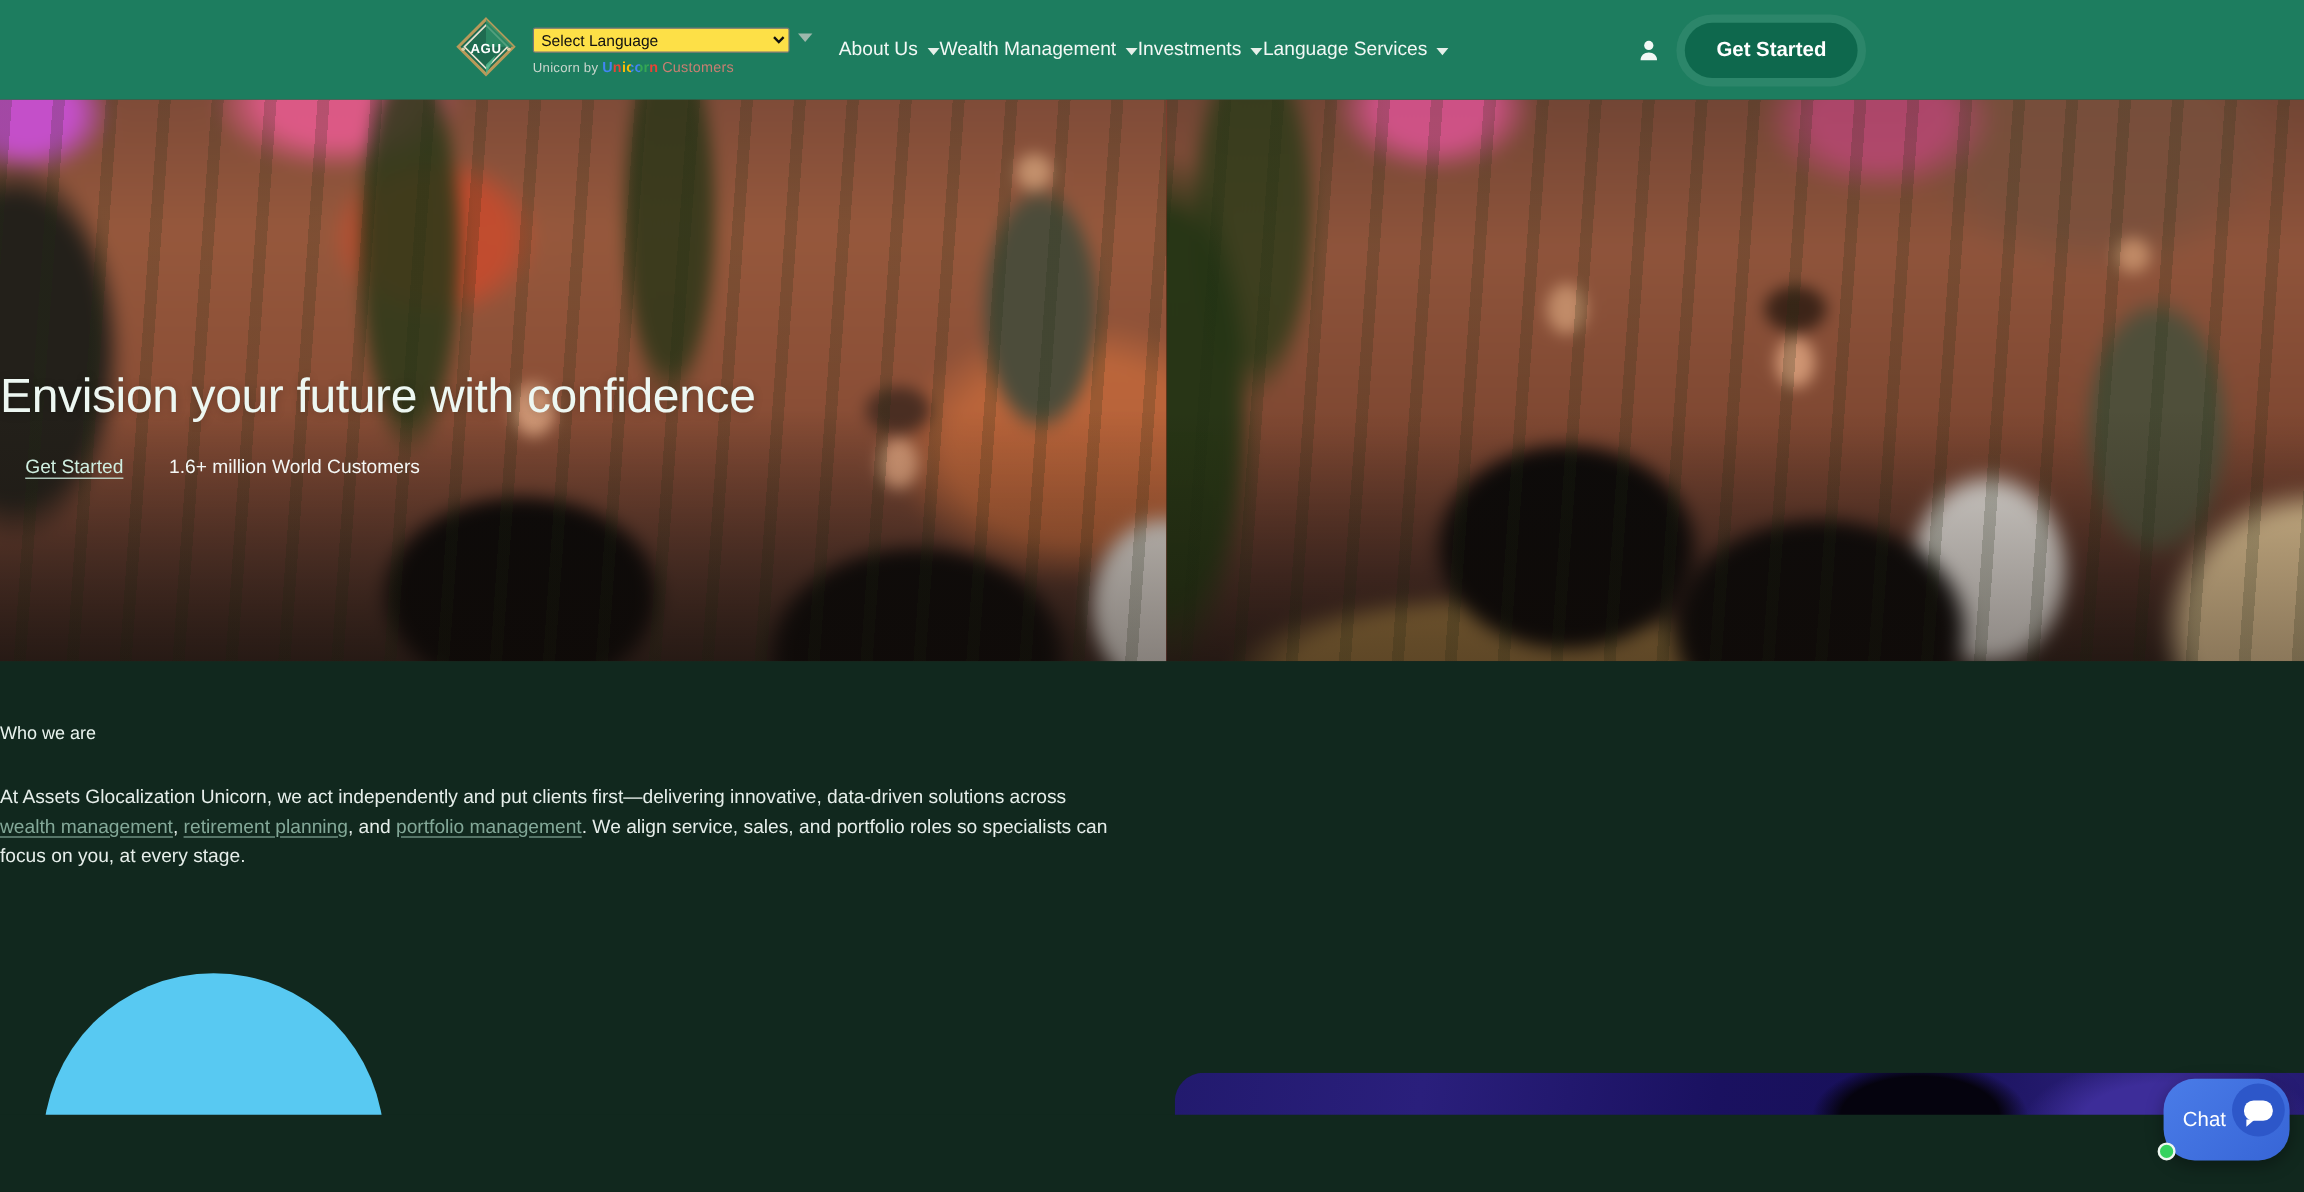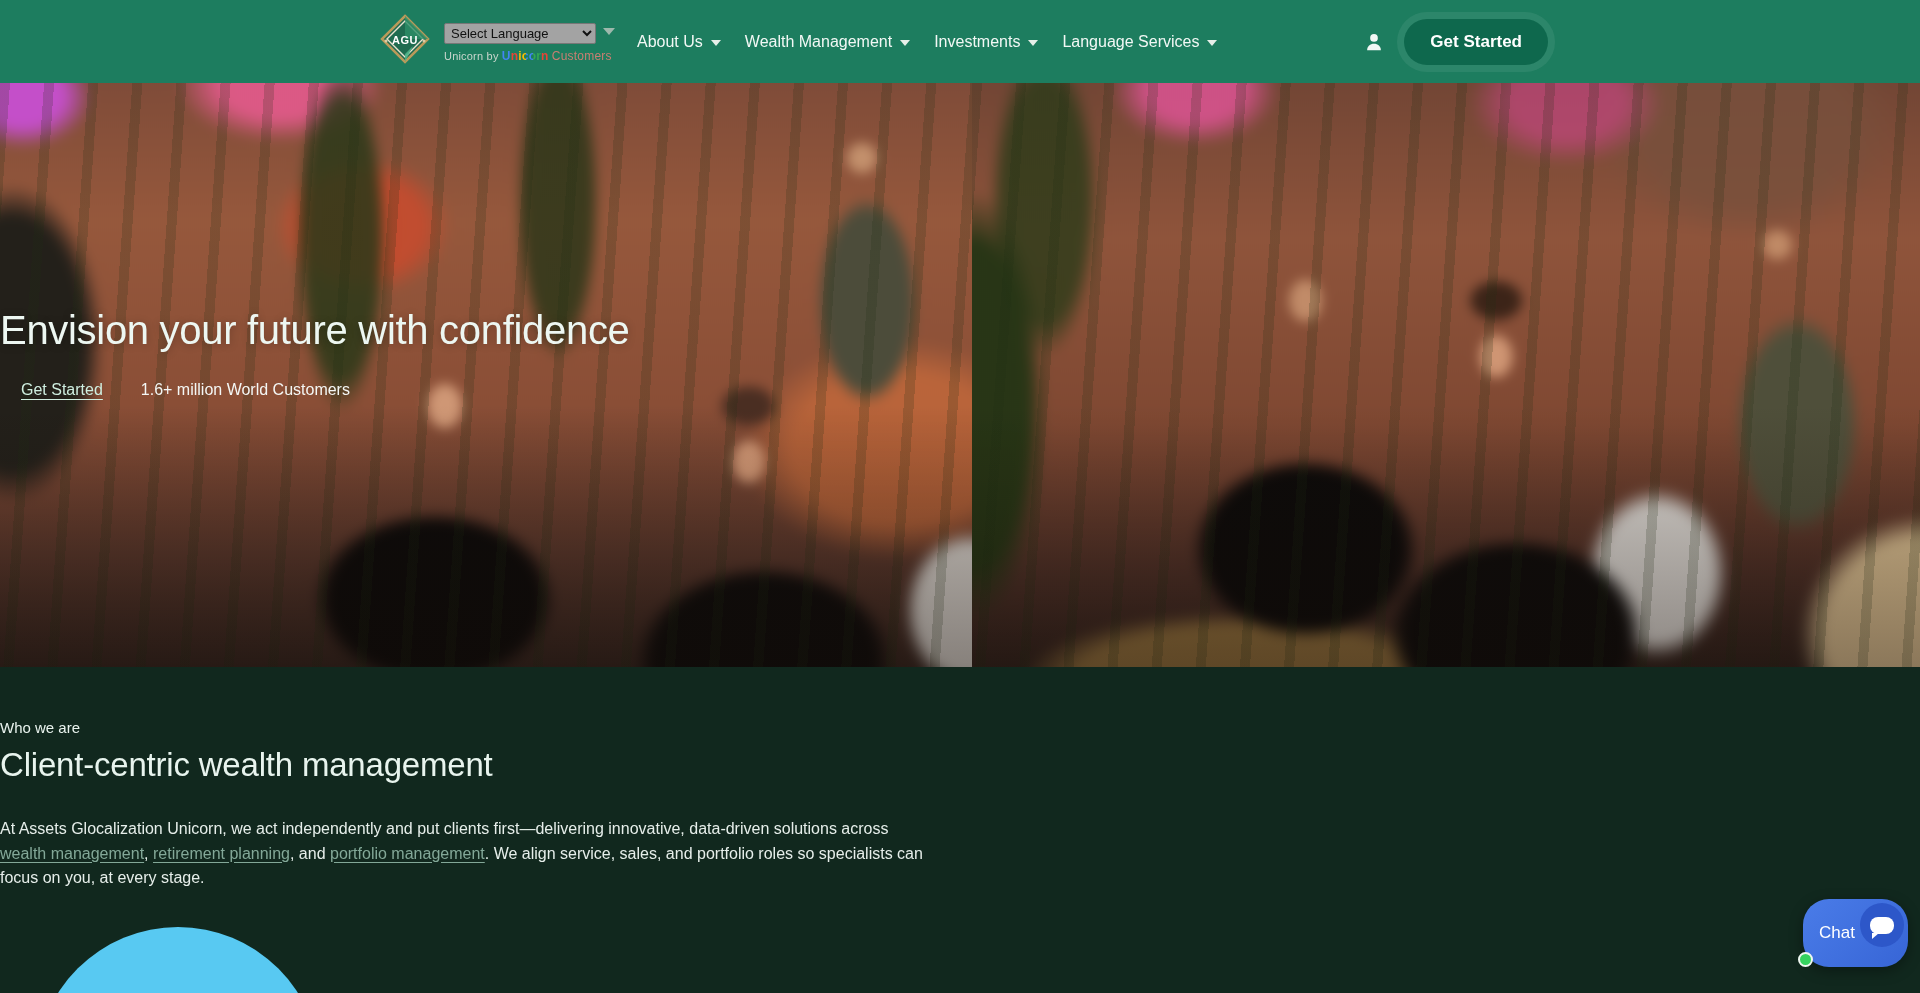--- a/index.html
+++ b/index.html
@@ -5,41 +5,41 @@
   * { margin:0; padding:0; box-sizing:border-box; }
   html,body { width:1920px; height:993px; overflow:hidden; background:#11281e;
     font-family:"Liberation Sans", sans-serif; }
 
   
   .header { height:83px; background:#1d7d5f; display:flex; align-items:center;
     padding:0 372px 0 378px; position:relative; z-index:20; }
   .logo { width:54px; height:56px; display:flex; align-items:center; justify-content:center; cursor:pointer; }
   .lang-widget { display:flex; flex-direction:column; margin-left:12px; margin-top:2px; }
   .lang-row { display:flex; align-items:center; }
-  .lang-select { width:152px; height:21px; font-size:13px; color:#111; background:#a3a3a3;
+  .lang-select { width:214px; height:21px; font-size:13px; color:#111; background:#fde047;
     border:1px solid #777; border-radius:2px; font-family:"Liberation Sans",sans-serif; padding:0 2px; }
   .translate-caret { width:0; height:0; border-left:6px solid transparent; border-right:6px solid transparent;
     border-top:7px solid #9db8ac; margin-left:7px; margin-top:-4px; }
   .powered { font-size:11px; color:#c9d6cd; margin-top:5px; letter-spacing:.2px; }
   .google-word { font-weight:bold; font-size:12px;
     background:linear-gradient(90deg,#4285F4 0 17%,#EA4335 17% 34%,#FBBC05 34% 51%,#4285F4 51% 66%,#34A853 66% 84%,#EA4335 84% 100%);
     -webkit-background-clip:text; background-clip:text; color:transparent; }
   .translate-word { color:#c97f72; font-size:12px; }
-  .nav { display:flex; align-items:flex-start; gap:24px; margin-left:22px; }
+  .nav { display:flex; align-items:flex-start; margin-left:22px; }
   .nav-item { display:flex; align-items:center; color:#f2f8f5; font-size:16px; cursor:pointer; white-space:nowrap; }
   .caret { width:0; height:0; border-left:5px solid transparent; border-right:5px solid transparent;
     border-top:6px solid #e6efe9; margin-left:8px; margin-top:2px; }
   .header-right { display:flex; align-items:center; margin-left:auto; }
   .user-btn { width:26px; height:26px; cursor:pointer; display:flex; align-items:center; justify-content:center; }
   .cta-btn { margin-left:17px; background:#0e684d; color:#fff; font-weight:bold; font-size:17px;
     border:none; border-radius:24px; padding:13px 26px; cursor:pointer;
     box-shadow:0 0 0 7px rgba(255,255,255,.07); font-family:"Liberation Sans",sans-serif; }
 
   
-  .hero { position:relative; height:584px; overflow:hidden; background:#b91c1c; }
+  .hero { position:relative; height:468px; overflow:hidden; background:#b91c1c; }
   .photo { position:absolute; top:0; bottom:0; overflow:hidden; }
   .photo-left { left:0; width:972px; }
   .photo-right { left:972px; width:948px; }
   .photo-art { position:absolute; inset:-3%; filter:blur(6px); }
   .photo-left .photo-art {
     background:
       radial-gradient(circle 26px at 86.5% 15%, #c3906c 0 55%, rgba(0,0,0,0) 62%),
       radial-gradient(ellipse 30px 38px at 46% 55%, #cf9775 0 55%, rgba(0,0,0,0) 62%),
       radial-gradient(ellipse 28px 36px at 75.5% 64%, #cd9472 0 55%, rgba(0,0,0,0) 62%),
       radial-gradient(ellipse 42px 30px at 75.5% 55%, #4a2e22 0 60%, rgba(0,0,0,0) 68%),
@@ -194,21 +194,20 @@
     <h1 class="hero-title">Envision your future with confidence</h1>
     <div class="hero-row">
       <a class="hero-cta">Get Started</a>
       <span class="hero-customers">1.6+ million World Customers</span>
     </div>
   </div>
 </div>
 
 <div class="about">
   <div class="about-eyebrow">Who we are</div>
-  <h2 class="about-title">Client-centric wealth management</h2>
   <p class="about-body"><span>At Assets Glocalization Unicorn, we act independently and put clients first—delivering innovative, data-driven solutions across </span><a class="about-link">wealth management</a><span>, </span><a class="about-link">retirement planning</a><span>, and </span><a class="about-link">portfolio management</a><span>. We align service, sales, and portfolio roles so specialists can focus on you, at every stage.</span></p>
 
   <div class="blue-circle"></div>
   <div class="purple-card"></div>
 </div>
 
 <div class="chat-widget">
   <div class="chat-pill">
     <span class="chat-label">Chat</span>
     <span class="chat-icon-circle">

